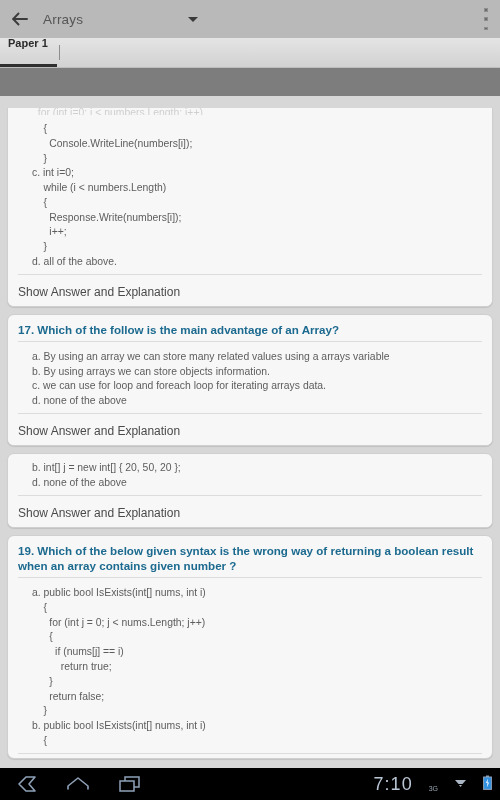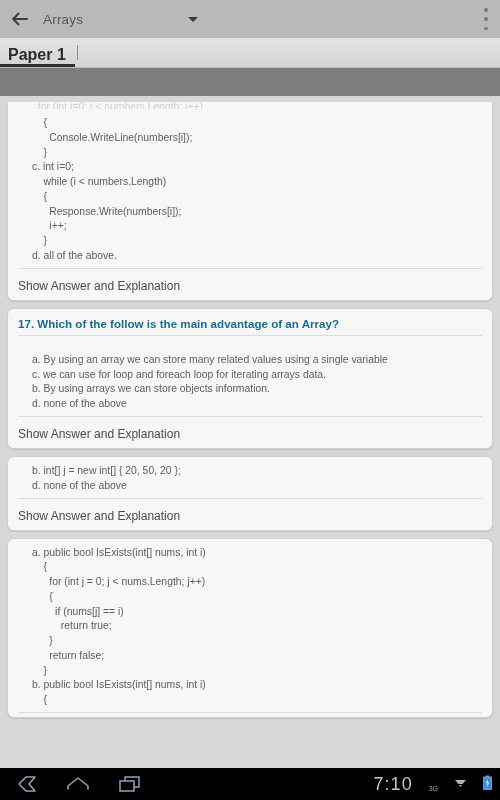--- a/index.html
+++ b/index.html
@@ -43,23 +43,23 @@
   .tabstrip {
     height: 30px;
     background: linear-gradient(#e4e4e4, #d2d2d2);
     display: flex; align-items: flex-end;
     flex: 0 0 auto;
     position: relative;
     border-bottom: 1px solid #bdbdbd;
   }
   .tab {
     height: 30px;
-    display: flex; align-items: flex-end;
+    display: flex; align-items: flex-start;
     padding: 0 9px 0 8px;
-    font-size: 16px; font-weight: bold; color: #2b2b2b;
+    font-size: 11px; font-weight: bold; color: #2b2b2b;
     border-bottom: 3px solid #2f2f2f;
     position: relative;
   }
   .tab-sep { width: 1px; height: 15px; background: #8e8e8e; align-self: center; margin-left: 2px; }
 
   
   .grayband { height: 28px; background: #7d7d7d; flex: 0 0 auto; }
 
   
   .content {
@@ -70,30 +70,30 @@
     position: relative;
   }
   .card {
     background: #f7f7f7;
     border: 1px solid #cfcfcf;
     border-radius: 7px;
     margin-bottom: 7px;
     box-shadow: 0 1px 1px rgba(0,0,0,.10);
     overflow: hidden;
   }
-  .card.clipped-top { border-top: none; border-top-left-radius: 0; border-top-right-radius: 0; margin-top: 6px; }
+  .card.clipped-top { border-top: none; border-top-left-radius: 0; border-top-right-radius: 0; margin-top: 12px; }
   .card-body { padding: 7px 10px 4px 10px; }
   .qtitle {
     color: #1c6a8f;
     font-size: 11.6px;
     font-weight: bold;
     line-height: 1.32;
     padding-bottom: 4px;
     border-bottom: 1px solid #dcdcdc;
-    margin-bottom: 17px;
+    margin-bottom: 8px;
   }
   .opts {
     color: #5d5d5d;
     font-size: 10.4px;
     line-height: 1.42;
     padding: 0 0 4px 14px;
     border-bottom: 1px solid #dcdcdc;
     white-space: pre;
     font-family: "Liberation Sans", sans-serif;
   }
@@ -162,34 +162,35 @@
       <div class="clip-line">  for (int i=0; i &lt; numbers.Length; i++)</div>
       <div class="card-body">
         <div class="opts"><span class="ln">    {</span><span class="ln">      Console.WriteLine(numbers[i]);</span><span class="ln">    }</span><span class="ln">c. int i=0;</span><span class="ln">    while (i &lt; numbers.Length)</span><span class="ln">    {</span><span class="ln">      Response.Write(numbers[i]);</span><span class="ln">      i++;</span><span class="ln">    }</span><span class="ln">d. all of the above.</span></div>
       </div>
       <div class="showans">Show Answer and Explanation</div>
     </div>
 
     <div class="card">
       <div class="card-body">
         <div class="qtitle">17. Which of the follow is the main advantage of an Array?</div>
-        <div class="opts"><span class="ln">a. By using an array we can store many related values using a single variable</span><span class="ln">c. we can use for loop and foreach loop for iterating arrays data.</span><span class="ln">b. By using arrays we can store objects information.</span><span class="ln">d. none of the above</span></div>
+        <div class="opts"><span class="ln">a. By using an array we can store many related values using a arrays variable</span><span class="ln">b. By using arrays we can store objects information.</span><span class="ln">c. we can use for loop and foreach loop for iterating arrays data.</span><span class="ln">d. none of the above</span></div>
       </div>
       <div class="showans">Show Answer and Explanation</div>
     </div>
 
     <div class="card">
       <div class="card-body">
         <div class="opts"><span class="ln">b. int[] j = new int[] { 20, 50, 20 };</span><span class="ln">d. none of the above</span></div>
       </div>
       <div class="showans">Show Answer and Explanation</div>
     </div>
 
     <div class="card">
       <div class="card-body">
+        <div class="qtitle">19. Which of the below given syntax is the wrong way of returning a boolean result when an array contains given number ?</div>
         <div class="opts"><span class="ln">a. public bool IsExists(int[] nums, int i)</span><span class="ln">    {</span><span class="ln">      for (int j = 0; j &lt; nums.Length; j++)</span><span class="ln">      {</span><span class="ln">        if (nums[j] == i)</span><span class="ln">          return true;</span><span class="ln">      }</span><span class="ln">      return false;</span><span class="ln">    }</span><span class="ln">b. public bool IsExists(int[] nums, int i)</span><span class="ln">    {</span></div>
       </div>
 
     </div>
 
   </div>
 
   <div class="navbar">
     <div class="nav-btn">
       <svg width="26" height="18" viewBox="0 0 26 18">

